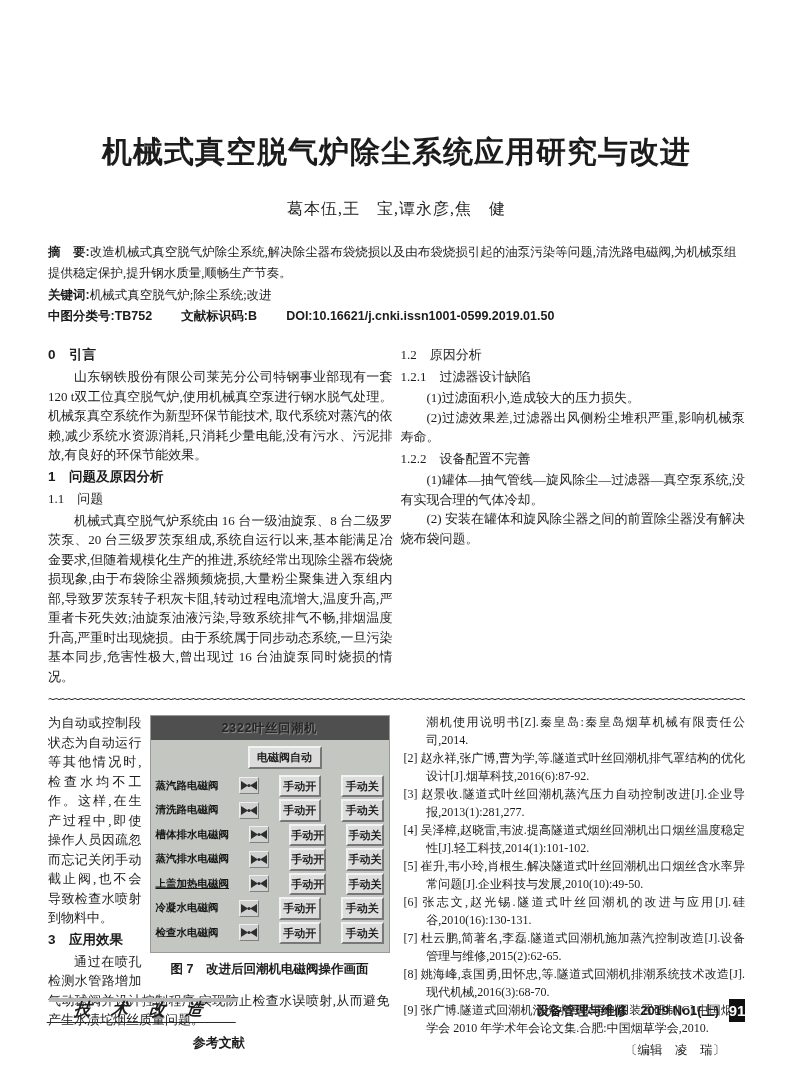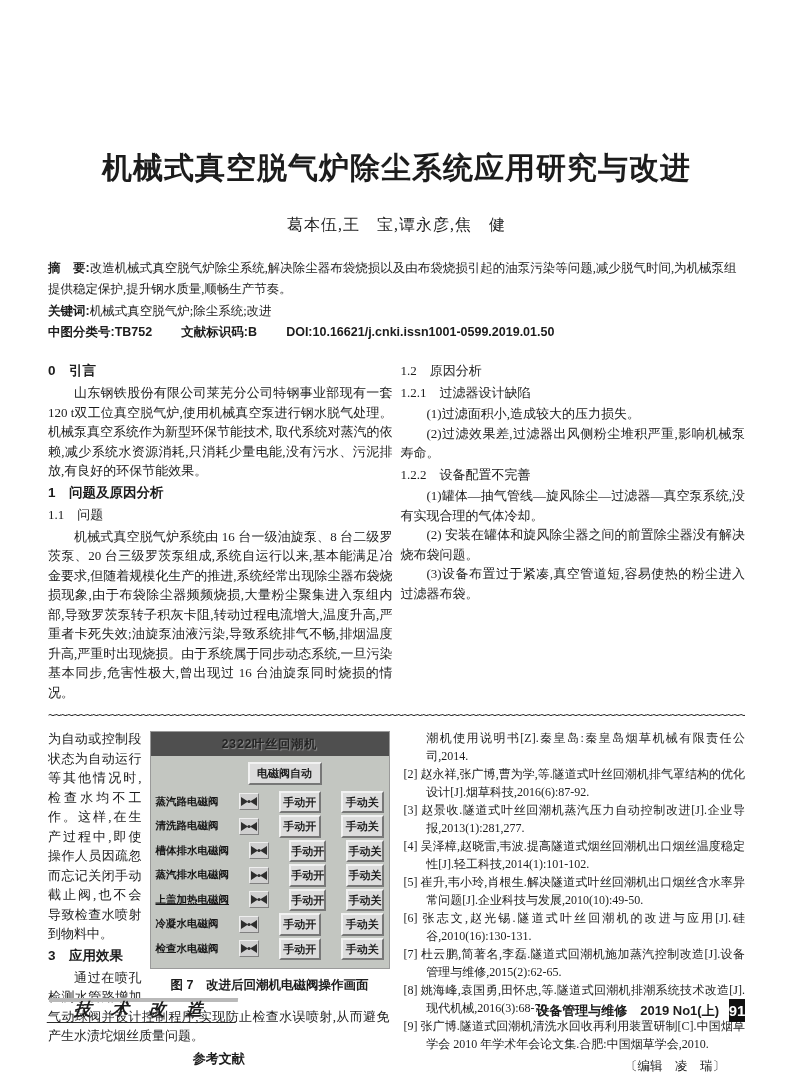--- a/index.html
+++ b/index.html
@@ -4,21 +4,21 @@
 <style>
   html,body{margin:0;padding:0;background:#ffffff;}
   .page{
     position:relative;
     width:793px;height:1077px;
     background:#fff;
     font-family:"Liberation Serif","DejaVu Serif",serif;
     color:#1c1c1c;
     overflow:hidden;
     box-sizing:border-box;
-    padding:16px 48px;
+    padding:0 48px;
   }
   
   .title{
     margin-top:132px;
     text-align:center;
     font-family:"Liberation Sans","DejaVu Sans",sans-serif;
     font-weight:bold;
     font-size:30px;
     letter-spacing:1px;
   }
@@ -179,21 +179,21 @@
 </style>
 </head>
 <body>
 
 <div class="page">
 
   <div class="title">机械式真空脱气炉除尘系统应用研究与改进</div>
   <div class="authors">葛本伍,王　宝,谭永彦,焦　健</div>
 
   <div class="absblock">
-    <div><span class="lbl">摘　要:</span><span>改造机械式真空脱气炉除尘系统,解决除尘器布袋烧损以及由布袋烧损引起的油泵污染等问题,减少脱气时间,为机械泵组提供稳定保护,提升钢水质量,顺畅生产节奏。</span></div>
+    <div><span class="lbl">摘　要:</span><span>改造机械式真空脱气炉除尘系统,解决除尘器布袋烧损以及由布袋烧损引起的油泵污染等问题,清洗路电磁阀,为机械泵组提供稳定保护,提升钢水质量,顺畅生产节奏。</span></div>
     <div><span class="lbl">关键词:</span><span>机械式真空脱气炉;除尘系统;改进</span></div>
     <div>
       <span class="lbl metapair">中图分类号:TB752</span>
       <span class="lbl metapair">文献标识码:B</span>
       <span class="lbl">DOI:10.16621/j.cnki.issn1001-0599.2019.01.50</span>
     </div>
   </div>
 
   <div class="cols">
     <div class="col">
@@ -204,21 +204,20 @@
       <p class="para">机械式真空脱气炉系统由 16 台一级油旋泵、8 台二级罗茨泵、20 台三级罗茨泵组成,系统自运行以来,基本能满足冶金要求,但随着规模化生产的推进,系统经常出现除尘器布袋烧损现象,由于布袋除尘器频频烧损,大量粉尘聚集进入泵组内部,导致罗茨泵转子积灰卡阻,转动过程电流增大,温度升高,严重者卡死失效;油旋泵油液污染,导致系统排气不畅,排烟温度升高,严重时出现烧损。由于系统属于同步动态系统,一旦污染基本同步,危害性极大,曾出现过 16 台油旋泵同时烧损的情况。</p>
     </div>
     <div class="col">
       <div class="h2">1.2　原因分析</div>
       <div class="h2">1.2.1　过滤器设计缺陷</div>
       <p class="para">(1)过滤面积小,造成较大的压力损失。</p>
       <p class="para">(2)过滤效果差,过滤器出风侧粉尘堆积严重,影响机械泵寿命。</p>
       <div class="h2">1.2.2　设备配置不完善</div>
       <p class="para">(1)罐体—抽气管线—旋风除尘—过滤器—真空泵系统,没有实现合理的气体冷却。</p>
       <p class="para">(2) 安装在罐体和旋风除尘器之间的前置除尘器没有解决烧布袋问题。</p>
-      <p class="para">(3)设备布置过于紧凑,真空管道短,容易使热的粉尘进入过滤器布袋。</p>
     </div>
   </div>
 
   <div class="wavy">~~~~~~~~~~~~~~~~~~~~~~~~~~~~~~~~~~~~~~~~~~~~~~~~~~~~~~~~~~~~~~~~~~~~~~~~~~~~~~~~~~~~~~~~~~~~~~~~~~~~~~~~~~~~~~~~~~~~~~~~~~~~~~~~~~~~~~~~~~~~~~~~~~~~~~~~~~~~~~~~~~~~~~~~~~~~~~~~~~~~~~~~~~~~~~~~~~~~~~~~~~~~~~~~~~~~~~~~~~~~~~~~~~~~~~~~~~~~~~~~~~~~~~~~~~~~~~~~~~~~~~~~~~~~~~~~~~~~~~~~~~~~~~~~~~~~~~~~~~~~</div>
 
   <div class="bottom">
     <div class="bcol">
 
       <div class="figwrap">
         <div class="panel">

